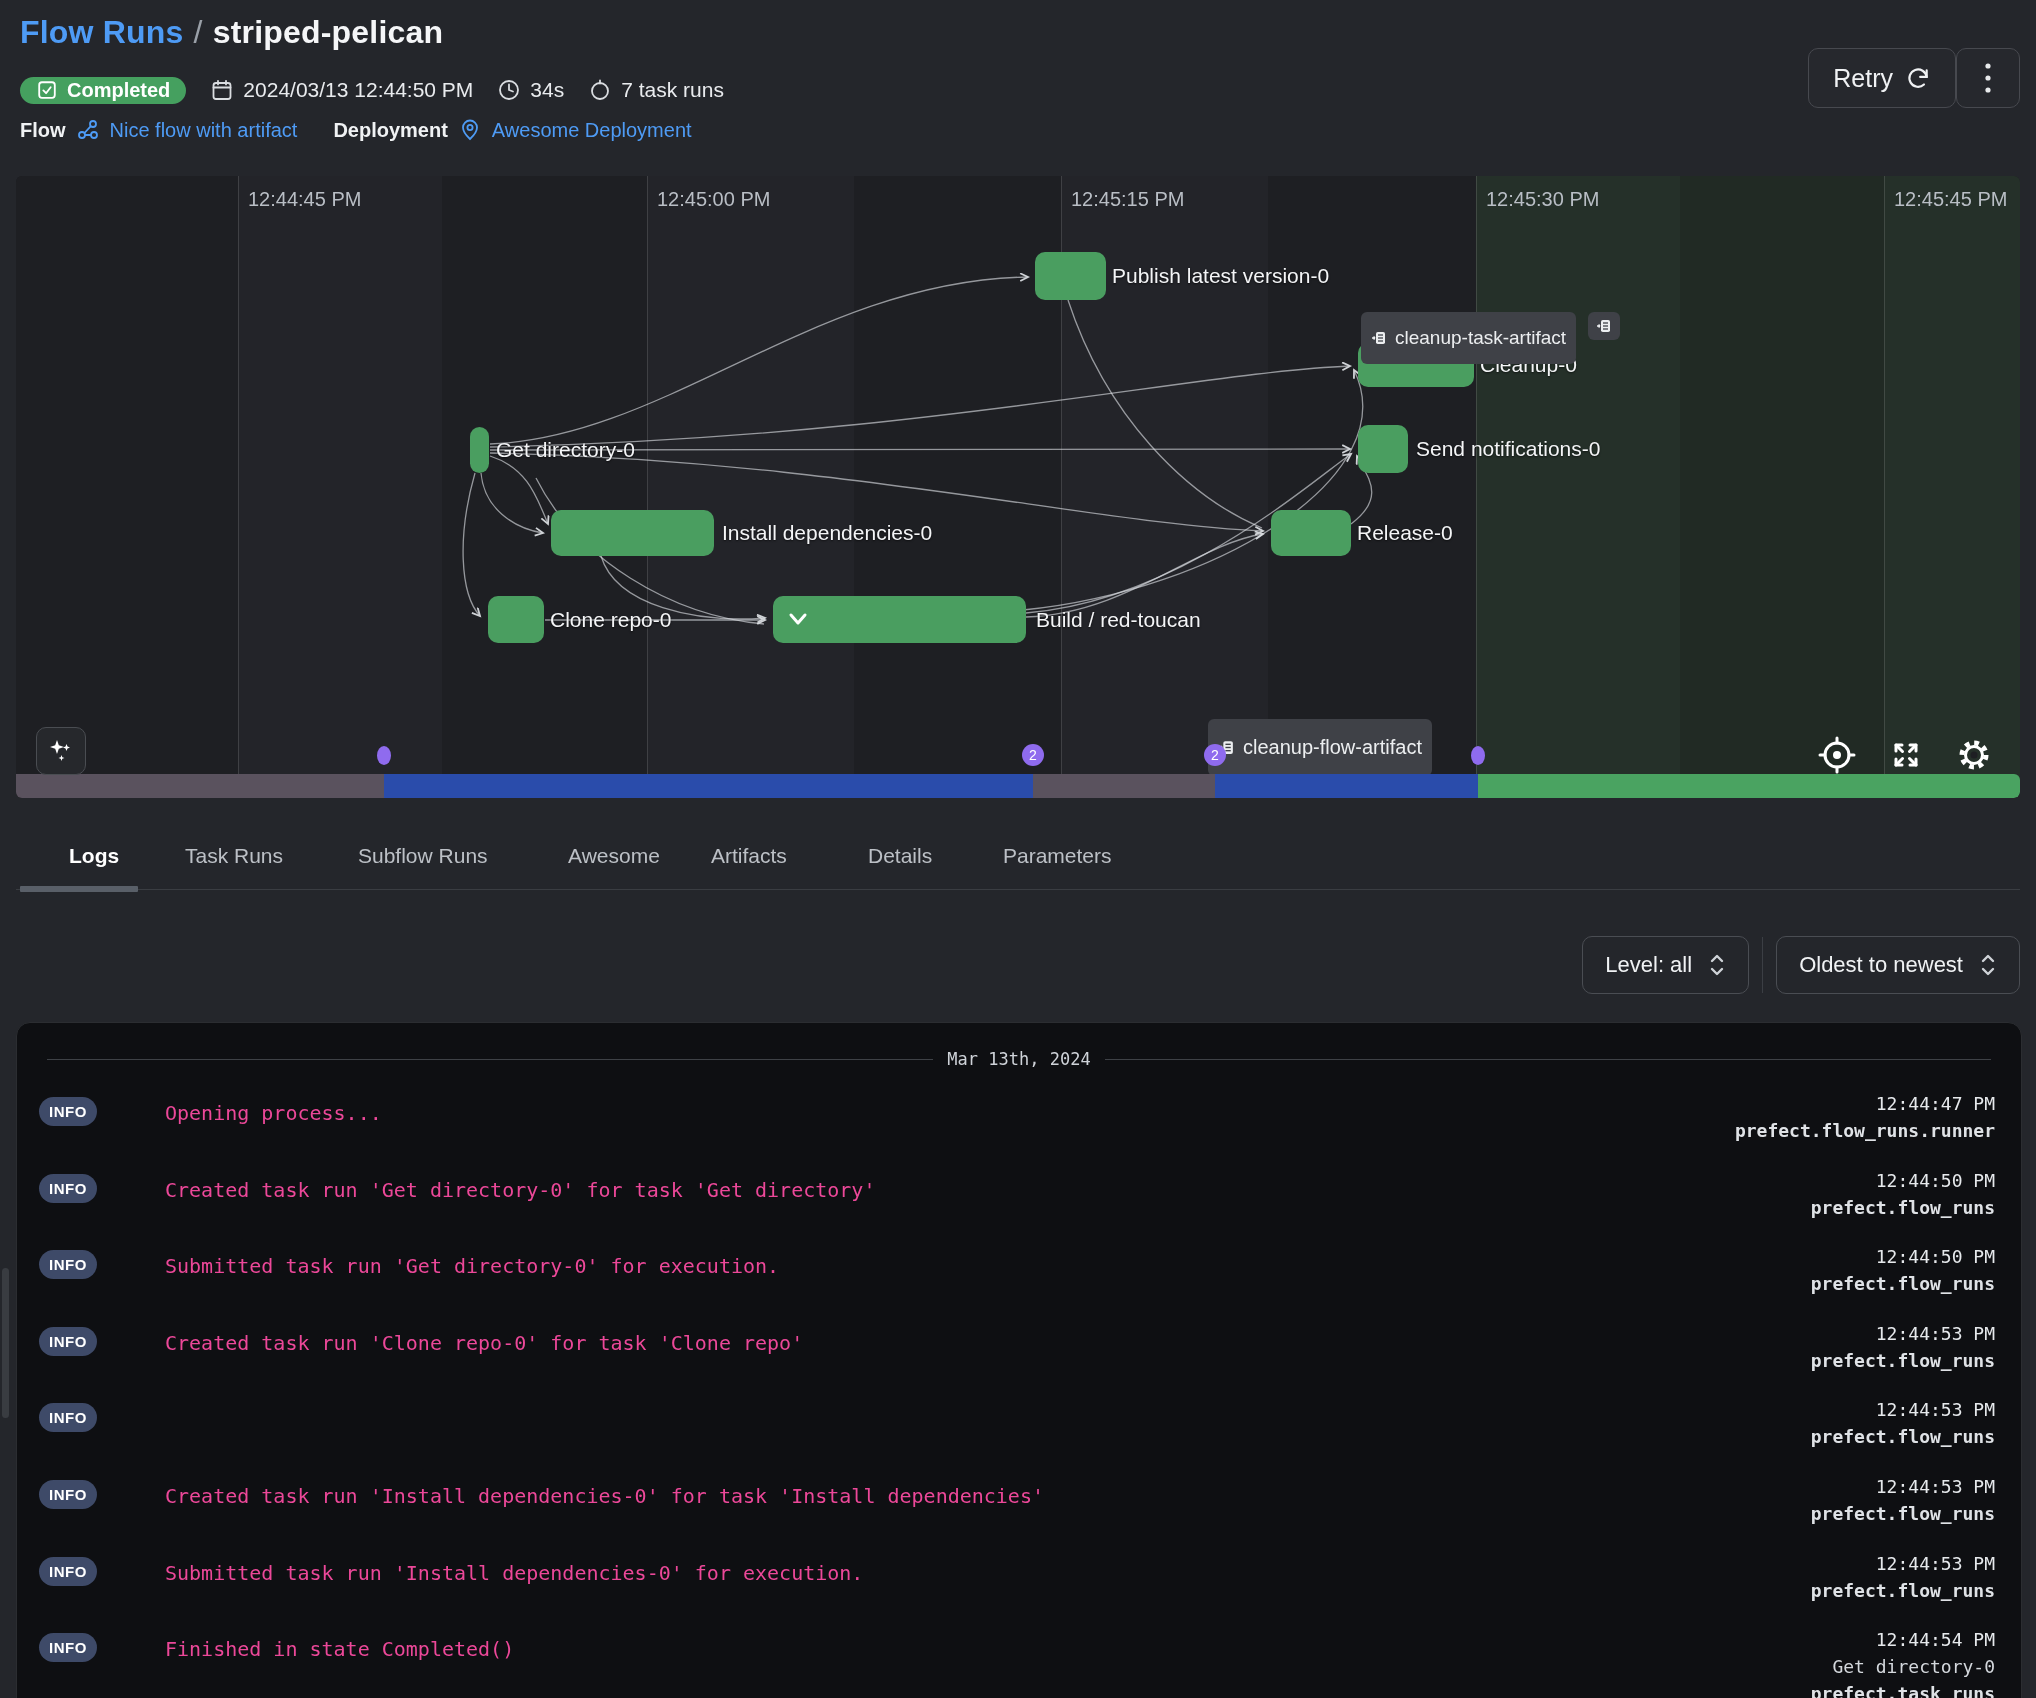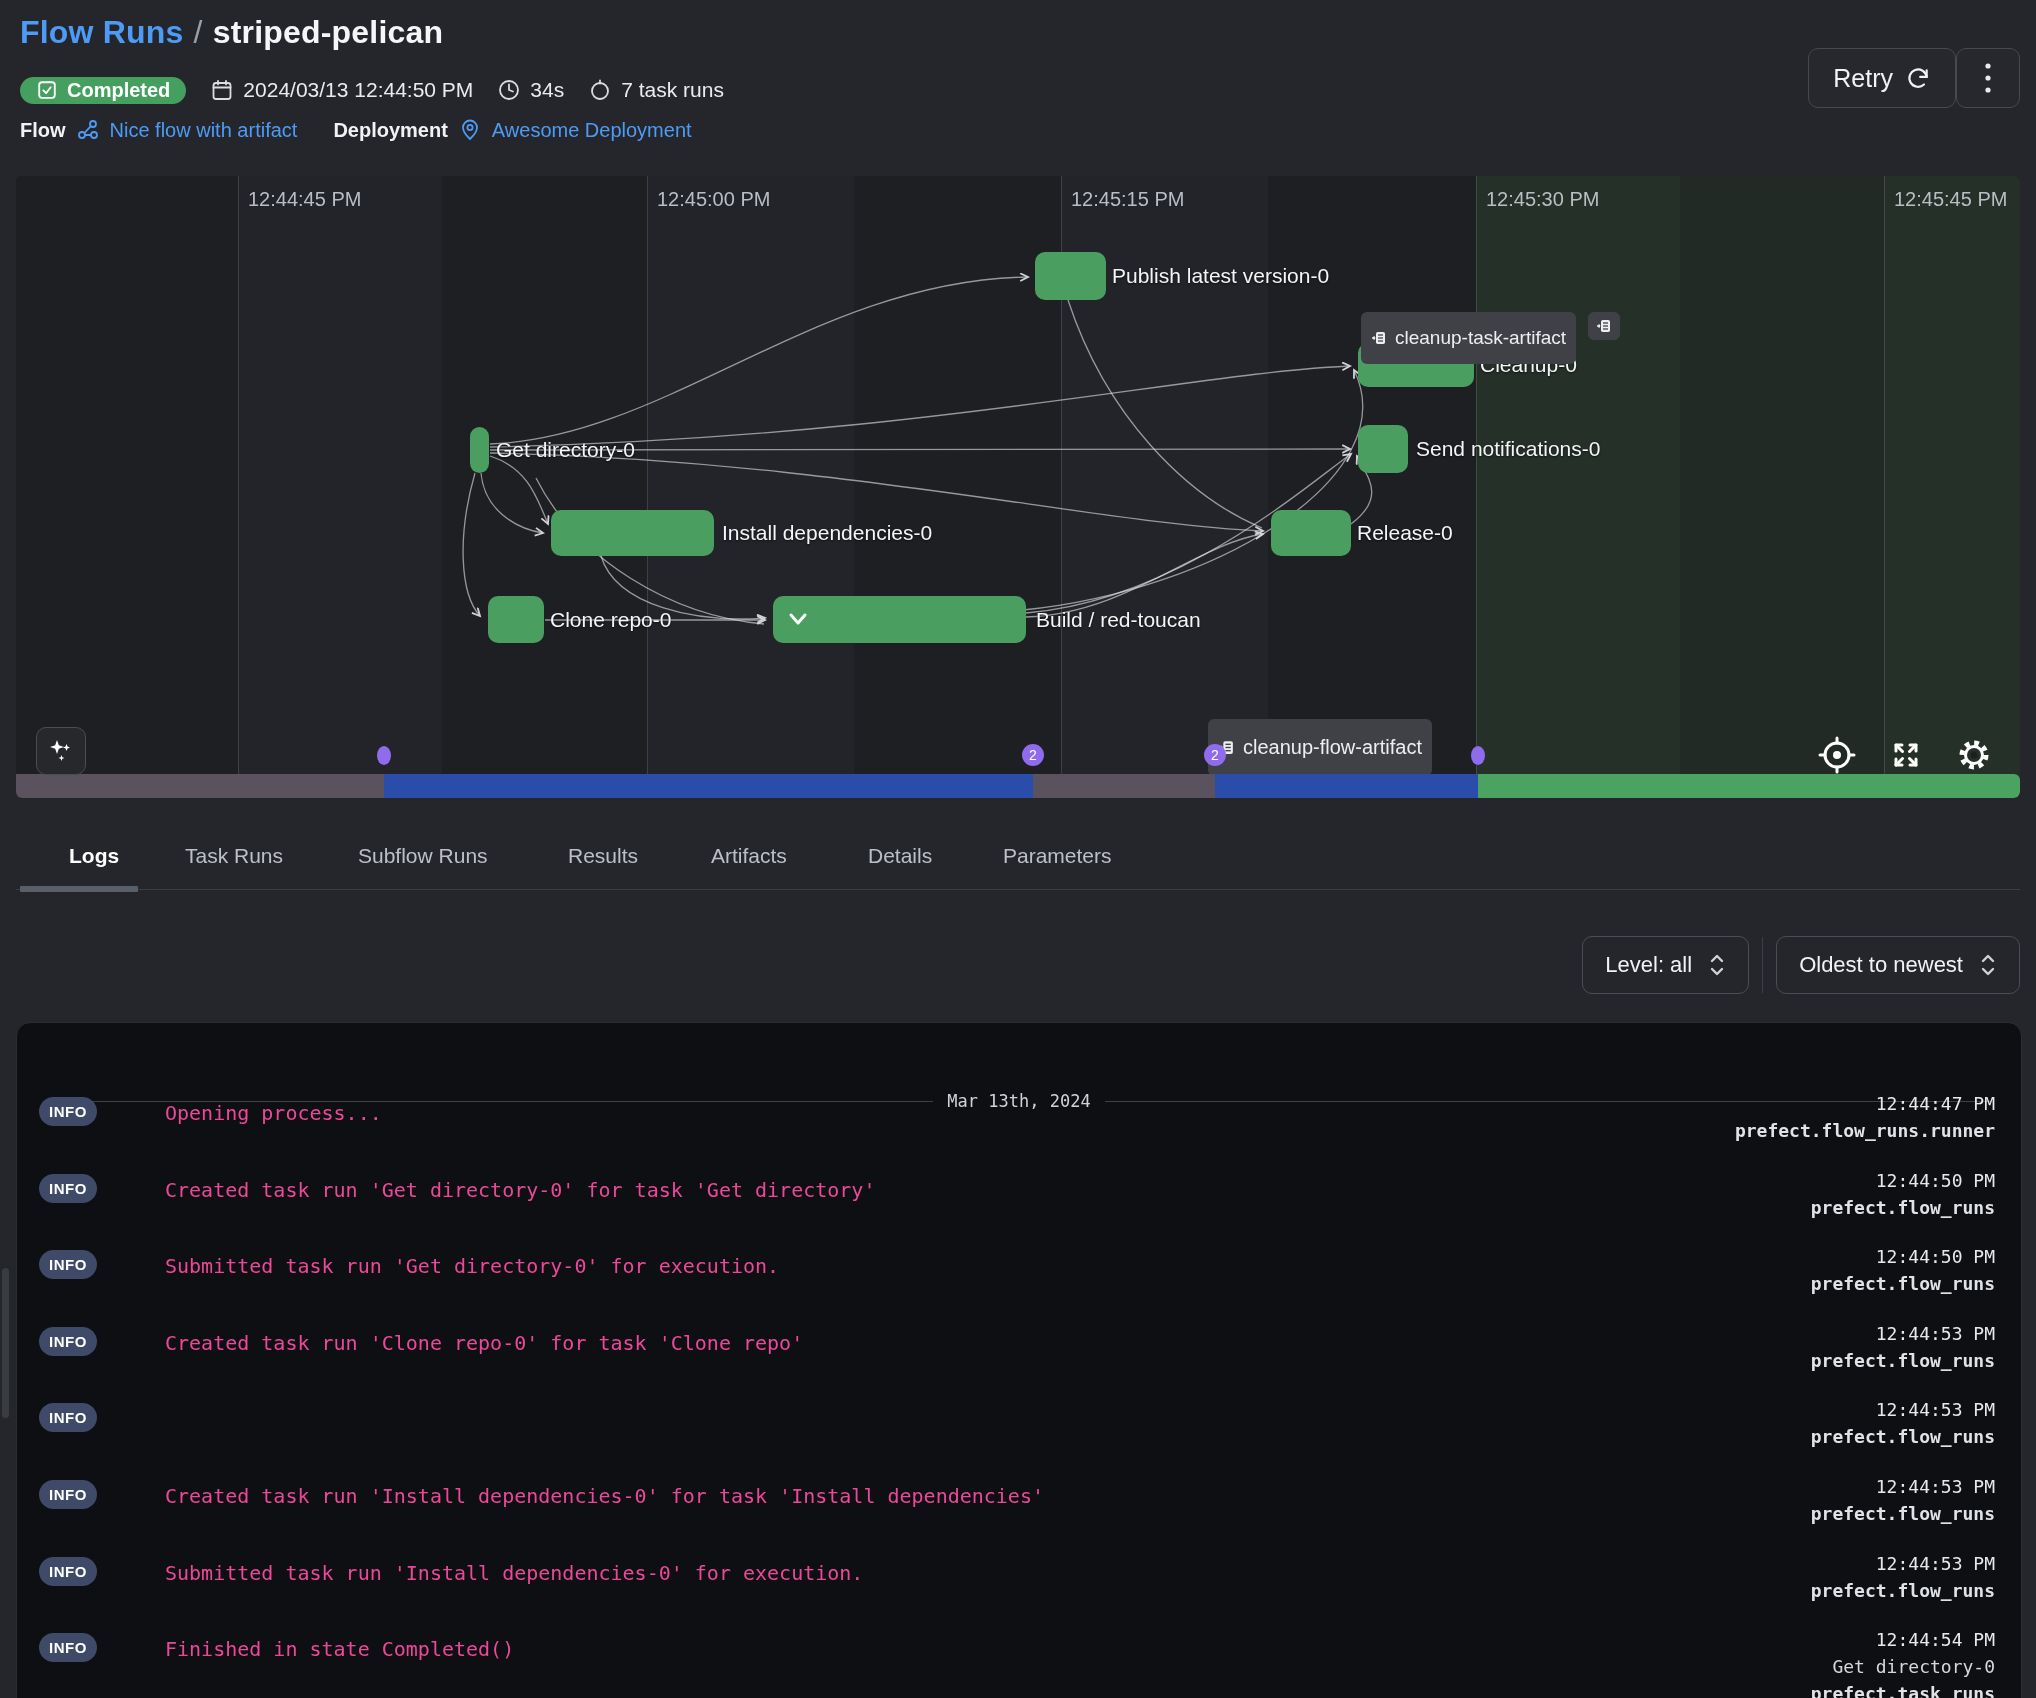--- a/index.html
+++ b/index.html
@@ -61,21 +61,21 @@
   
   .filters{position:absolute;right:16px;top:936px;display:flex;align-items:center;gap:13px;}
   .select-btn{display:flex;align-items:center;gap:16px;height:58px;padding:0 22px;border:1px solid #4a4d53;
      border-radius:10px;background:transparent;color:#f0f2f4;font-size:22px;font-family:inherit;cursor:pointer;}
   .filters .vdiv{width:1px;height:56px;background:#3b3e44;}
 
   
   .log-panel{position:absolute;left:16px;top:1022px;width:2004px;height:676px;background:#0e0f12;
      border:1px solid #2b2d31;border-radius:14px 14px 0 0;overflow:hidden;
      font-family:"DejaVu Sans Mono", monospace;}
-  .date-row{position:absolute;left:0;right:0;top:26px;display:flex;align-items:center;gap:14px;padding:0 30px;margin-top:42px;}
+  .date-row{position:absolute;left:0;right:0;top:26px;display:flex;align-items:center;gap:14px;padding:0 30px;}
   .date-row .line{flex:1;height:1px;background:#3e4146;}
   .date-row .date-text{font-size:17px;color:#cfd3d9;}
   .log-row{position:absolute;left:0;right:0;height:77px;}
   .log-badge{position:absolute;left:22px;top:0;width:58px;height:29px;border-radius:15px;
      background:var(--info-badge,#3e4a68);color:#fff;display:flex;align-items:center;justify-content:center;
      font-family:"Liberation Sans",sans-serif;font-size:15px;font-weight:bold;letter-spacing:.5px;}
   .log-msg{position:absolute;left:148px;top:4px;font-size:20px;color:#ec4899;white-space:nowrap;}
   .log-right{position:absolute;right:26px;top:-6px;text-align:right;line-height:26px;}
   .log-time{font-size:18px;color:#e6e9ec;}
   .log-task{font-size:18px;color:#d4d8dd;}
@@ -341,21 +341,21 @@
         <circle cx="20" cy="20" r="8.5" stroke="#ffffff" stroke-width="3"></circle>
         <circle cx="20" cy="20" r="3.5" fill="#1e1f23"></circle>
       </svg>
     </span>
   </div>
 
   <div class="tabs">
     <span class="tab active" style="left:53px">Logs</span>
     <span class="tab" style="left:169px">Task Runs</span>
     <span class="tab" style="left:342px">Subflow Runs</span>
-    <span class="tab" style="left:552px">Results</span>
+    <span class="tab" style="left:552px">Awesome</span>
     <span class="tab" style="left:695px">Artifacts</span>
     <span class="tab" style="left:852px">Details</span>
     <span class="tab" style="left:987px">Parameters</span>
     <div class="divider"></div>
     <div class="active-underline"></div>
   </div>
 
   <div class="filters">
     <button class="select-btn">
       <span>Level: all</span>

